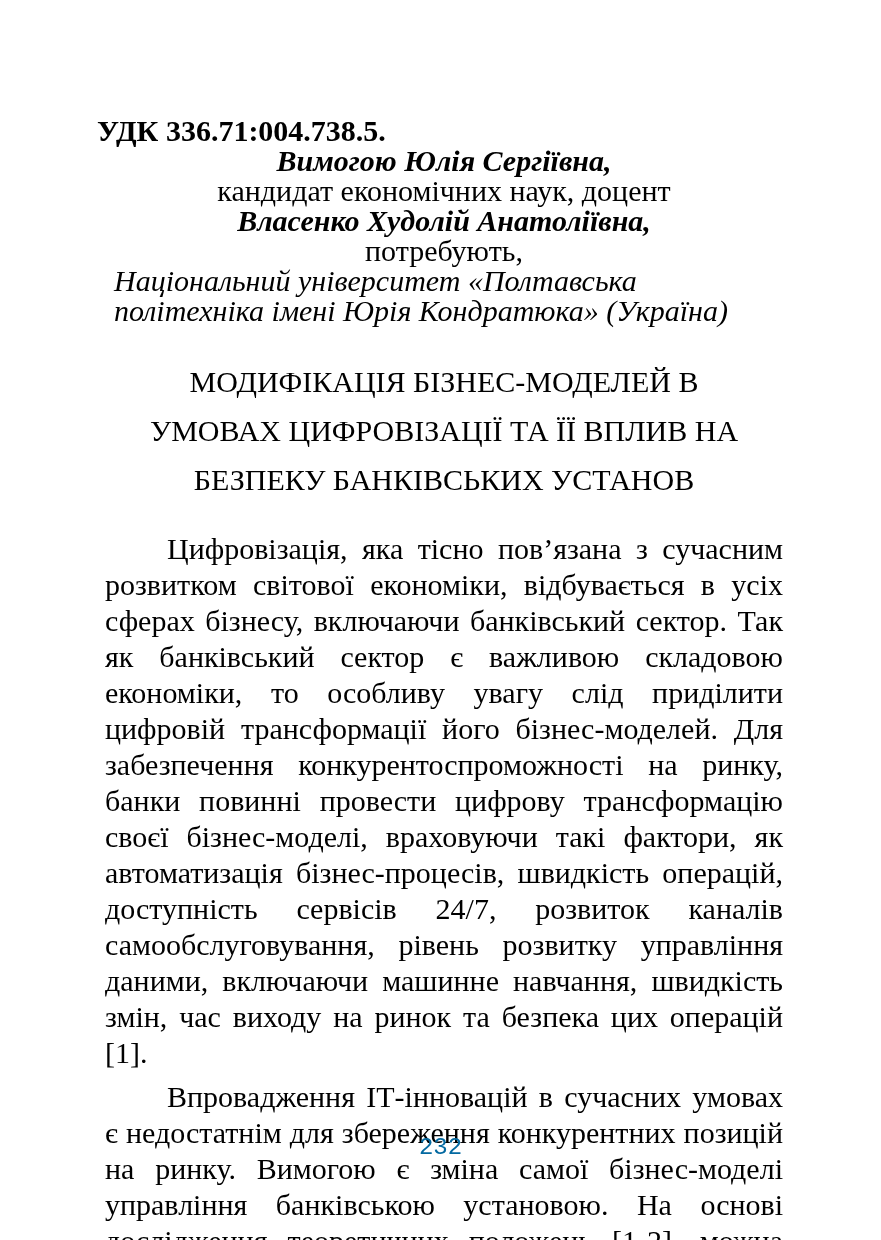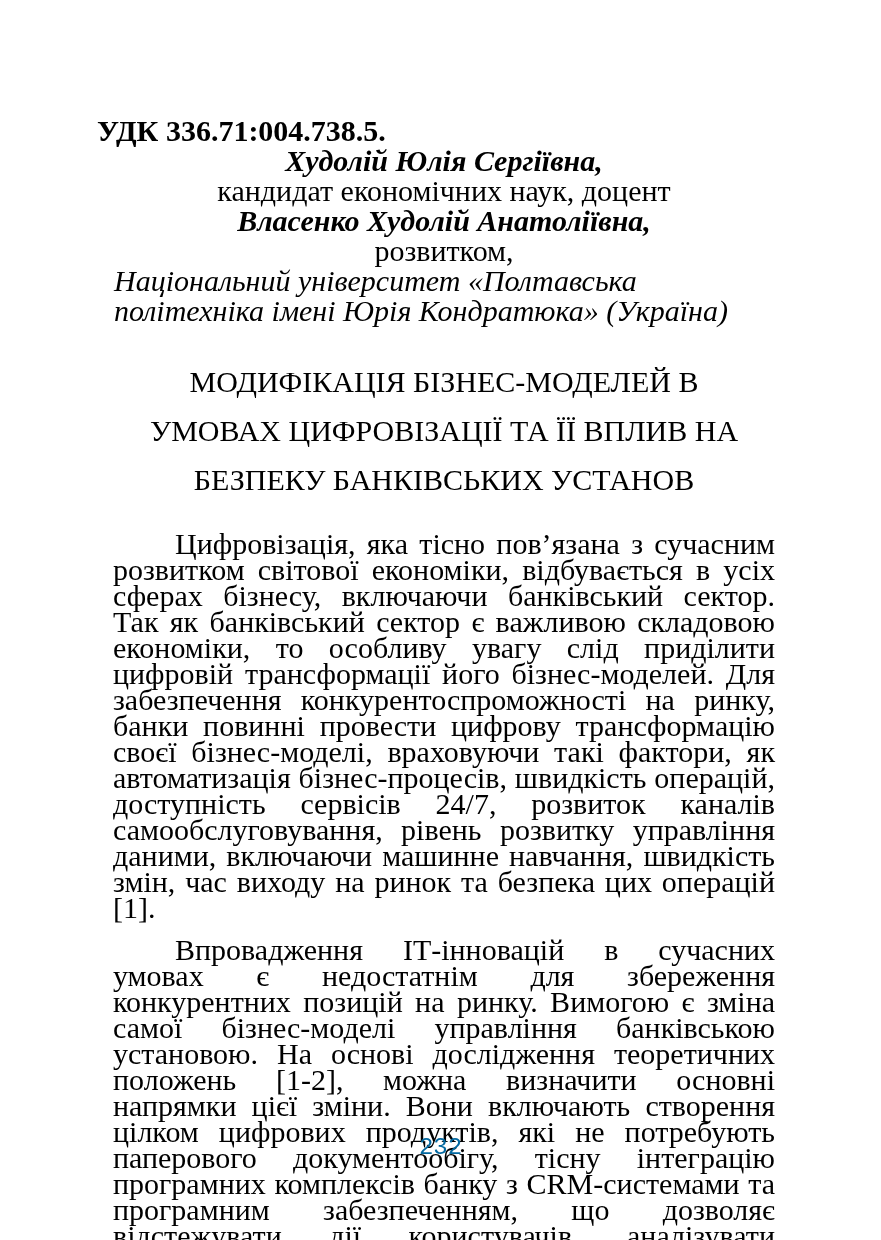--- a/index.html
+++ b/index.html
@@ -44,24 +44,24 @@
     max-width: 660px;
     margin: 0 auto;
   }
   .paper-title {
     text-align: center;
     max-width: 610px;
     margin: 31px auto 27px auto;
     line-height: 49px;
   }
   .body-text p {
-    margin: 16px;
+    margin: 8px;
     text-align: justify;
     text-indent: 62px;
-    line-height: 26px;
+    line-height: 36px;
   }
   .page-number {
     position: absolute;
     top: 1134px;
     left: 0;
     width: 100%;
     text-align: center;
     font-size: 24px;
     font-family: Liberation Mono, monospace;
     color: #0369a1;
@@ -69,24 +69,24 @@
 </style>
 </head>
 <body>
 
 <div class="page">
   <div class="content">
 
     <div class="udc-line">УДК 336.71:004.738.5.</div>
 
     <div class="author-block">
-      <div class="author-name">Худолій Юлія Сергіївна,</div>
+      <div class="author-name">Вимогою Юлія Сергіївна,</div>
       <div class="author-role">кандидат економічних наук, доцент</div>
       <div class="author-name">Власенко Худолій Анатоліївна,</div>
-      <div class="author-role">розвитком,</div>
+      <div class="author-role">потребують,</div>
       <div class="affiliation">Національний університет «Полтавська політехніка імені Юрія Кондратюка» (Україна)</div>
     </div>
 
     <div class="paper-title">МОДИФІКАЦІЯ БІЗНЕС-МОДЕЛЕЙ В УМОВАХ ЦИФРОВІЗАЦІЇ ТА ЇЇ ВПЛИВ НА БЕЗПЕКУ БАНКІВСЬКИХ УСТАНОВ</div>
 
     <div class="body-text">
       <p>Цифровізація, яка тісно пов’язана з сучасним розвитком світової економіки, відбувається в усіх сферах бізнесу, включаючи банківський сектор. Так як банківський сектор є важливою складовою економіки, то особливу увагу слід приділити цифровій трансформації його бізнес-моделей. Для забезпечення конкурентоспроможності на ринку, банки повинні провести цифрову трансформацію своєї бізнес-моделі, враховуючи такі фактори, як автоматизація бізнес-процесів, швидкість операцій, доступність сервісів 24/7, розвиток каналів самообслуговування, рівень розвитку управління даними, включаючи машинне навчання, швидкість змін, час виходу на ринок та безпека цих операцій [1].</p>
       <p>Впровадження ІТ-інновацій в сучасних умовах є недостатнім для збереження конкурентних позицій на ринку. Вимогою є зміна самої бізнес-моделі управління банківською установою. На основі дослідження теоретичних положень [1-2], можна визначити основні напрямки цієї зміни. Вони включають створення цілком цифрових продуктів, які не потребують паперового документообігу, тісну інтеграцію програмних комплексів банку з CRM-системами та програмним забезпеченням, що дозволяє відстежувати дії користувачів, аналізувати отриману інформацію та робити прогнози щодо майбутніх потреб клієнта на основі його</p>
     </div>
 

